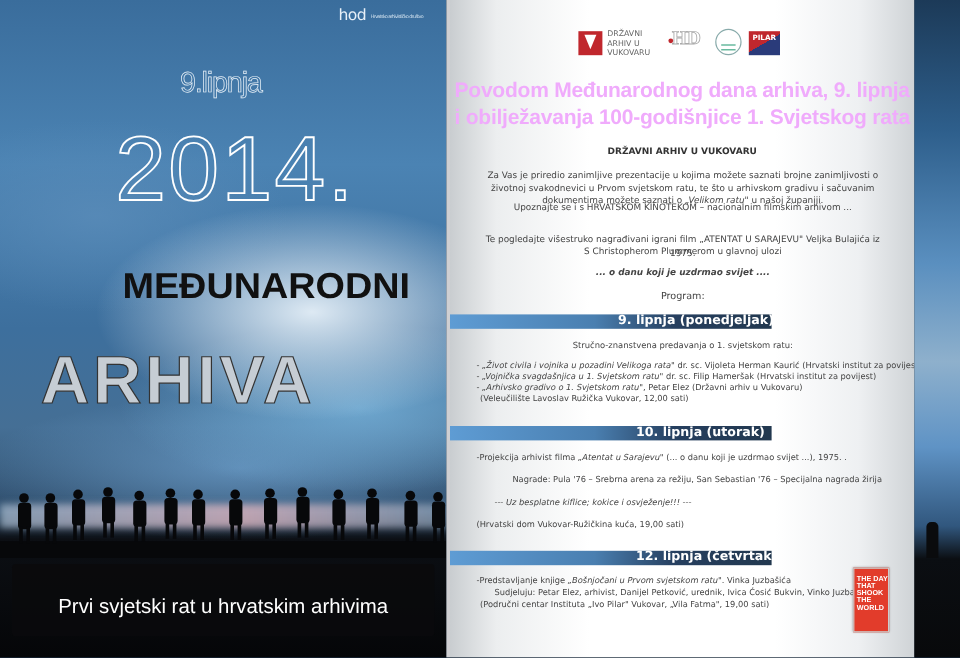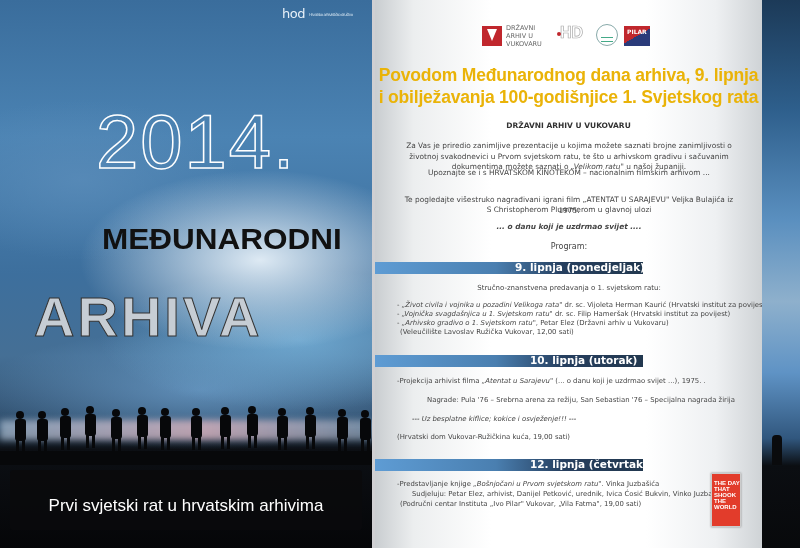--- a/index.html
+++ b/index.html
@@ -29,45 +29,46 @@
   .poster-right{position:absolute;left:375px;top:0;width:387px;height:548px;
     background:linear-gradient(90deg,#c9cdd0 0%,#eceeef 10%,#ffffff 30%,#ffffff 70%,#eef0f2 88%,#cfd3d6 100%);}
   .strip-right{position:absolute;left:762px;top:0;width:38px;height:548px;
     background:linear-gradient(180deg,#1c3a58 0%,#2e5f8c 20%,#5a8fbf 40%,#8eb0cc 55%,#5f93c5 68%,#31577e 80%,#0b0e12 85%,#08090b 100%);}
   .strip-right .soldier{position:absolute;left:10px;top:435px;width:10px;height:30px;background:#0a0b0d;border-radius:4px 4px 0 0;}
   .logos{position:absolute;left:482px;top:24px;width:200px;height:30px;}
   .logo{position:absolute;top:0;}
   .logo-da .mark{position:absolute;left:0;top:2px;width:20px;height:20px;background:#c0272d;}
   .logo-da .mark:after{content:"";position:absolute;left:5px;top:3px;border-left:5px solid transparent;border-right:5px solid transparent;border-top:12px solid #fff;}
   .logo-da .txt{position:absolute;left:24px;top:0;font-size:6.5px;line-height:8px;color:#666;width:50px;}
-  .logo-hd{left:78px;font-size:16px;font-weight:bold;color:#fff;-webkit-text-stroke:0.7px #aaa;font-family:Liberation Sans, sans-serif;}
+  .logo-hd{left:78px;font-size:16px;font-weight:bold;color:#fff;-webkit-text-stroke:0.7px #aaa;font-family:Liberation Serif, serif;}
   .logo-hd .dot{position:absolute;left:-3px;top:8px;width:4px;height:4px;background:#c0272d;border-radius:50%;}
   .logo-circle{left:114px;top:0;width:20px;height:20px;border:1px solid #8aa;border-radius:50%;}
   .logo-circle .wave{position:absolute;left:4px;top:12px;width:12px;height:3px;border-top:1px solid #4a8;border-bottom:1px solid #4a8;}
   .logo-pilar{left:142px;top:2px;width:26px;height:20px;background:linear-gradient(150deg,#c0272d 0 50%,#2a3b7a 50% 100%);}
   .logo-pilar .t{position:absolute;left:3px;top:2px;font-size:6px;font-weight:bold;color:#fff;}
-  .title{position:absolute;left:375px;top:64px;width:387px;text-align:center;color:#eab308;font-family:"Liberation Sans",sans-serif;font-weight:bold;font-size:17.5px;line-height:22px;letter-spacing:-0.2px;}
+  .title{position:absolute;left:375px;top:64px;width:387px;text-align:center;color:#f0abfc;font-family:"Liberation Sans",sans-serif;font-weight:bold;font-size:17.5px;line-height:22px;letter-spacing:-0.2px;}
   .org{position:absolute;left:375px;top:121px;width:387px;text-align:center;color:#333;font-size:7.5px;font-weight:bold;}
   .body-text{position:absolute;left:395px;width:348px;text-align:center;color:#444;font-size:7.4px;line-height:10.5px;font-family:"DejaVu Sans",sans-serif;}
   .it{font-style:italic;}
   .bi{font-style:italic;font-weight:bold;}
   .day-bar{position:absolute;left:375px;width:268px;height:12px;
     background:linear-gradient(90deg,#5e9cd4 0%,#4a7fb0 45%,#263f5f 70%,#22384f 100%);}
   .day-bar span{position:absolute;left:140px;top:-1px;color:#fff;font-weight:bold;font-size:10.5px;font-family:"DejaVu Sans",sans-serif;white-space:nowrap;}
   .prog-line{position:absolute;left:397px;color:#444;font-size:6.9px;line-height:9.5px;white-space:nowrap;}
   .book{position:absolute;left:711px;top:473px;width:28px;height:52px;background:#e23c2b;border:1px solid #ccc;box-shadow:0 0 2px #888;}
   .book .bt{position:absolute;left:2px;top:6px;font-size:6px;line-height:6px;color:#fff;font-weight:bold;font-family:"Liberation Sans",sans-serif;}
 </style>
 </head>
 <body>
 
 <div class="poster-left">
   <div class="hod-logo">
     <span>hod</span><span class="sub">Hrvatsko arhivističko društvo</span>
   </div>
+  <div class="date-small">9.lipnja</div>
   <div class="year">2014.</div>
   <div class="medunarodni">MEĐUNARODNI</div>
   <div class="arhiva">ARHIVA</div>
   <div class="sky-glow"></div>
   <svg class="soldiers" viewBox="0 0 372 60" preserveAspectRatio="none">
     <g fill="#07080a">
       <rect x="0" y="46" width="372" height="14"></rect>
       <g id="s">
         <circle cx="20" cy="10" r="4"></circle>
           <rect x="15" y="14" width="11" height="22" rx="3"></rect>

